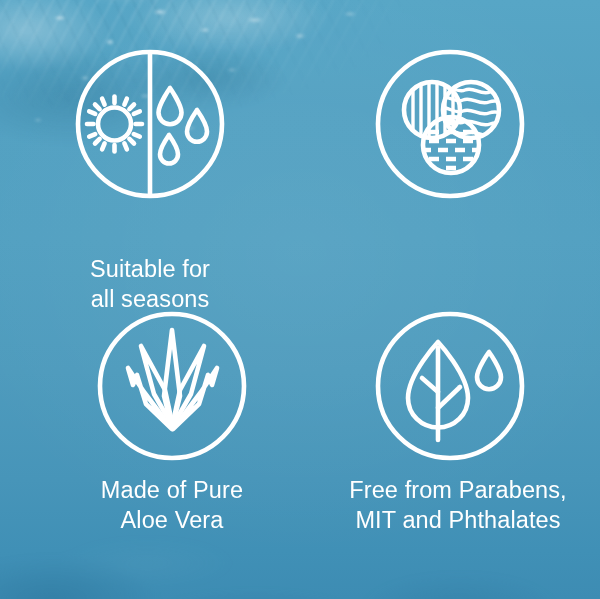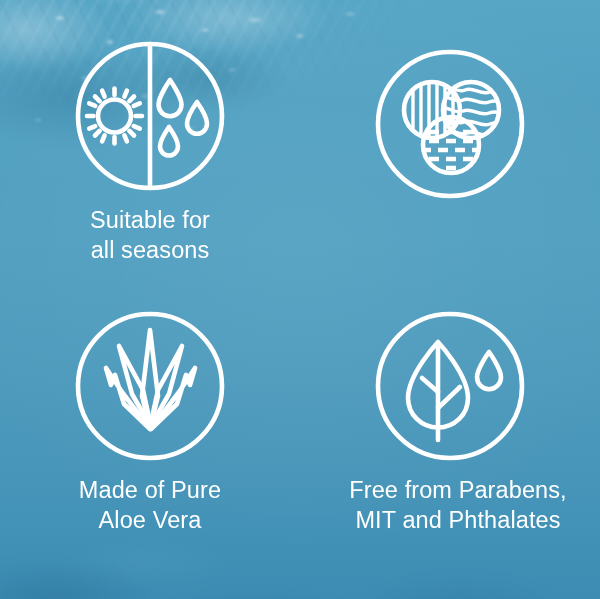--- a/index.html
+++ b/index.html
@@ -123,23 +123,23 @@
     position: absolute;
     inset: 0;
   }
   .cell {
     position: absolute;
     width: 300px;
     display: flex;
     flex-direction: column;
     align-items: center;
   }
-  .cell-0 { left: 0px;   top: 40px; }
+  .cell-0 { left: 0px;   top: 48px; gap: 41px; }
   .cell-1 { left: 300px; top: 48px; }
-  .cell-2 { left: 0px;   top: 310px; }
+  .cell-2 { left: 0px;   top: 310px; padding-left: 22px; }
   .cell-3 { left: 300px; top: 310px; }
 
   .badge-icon {
     display: block;
     width: 152px;
     height: 152px;
   }
   .badge-label {
     margin-top: 14px;
     text-align: center;

